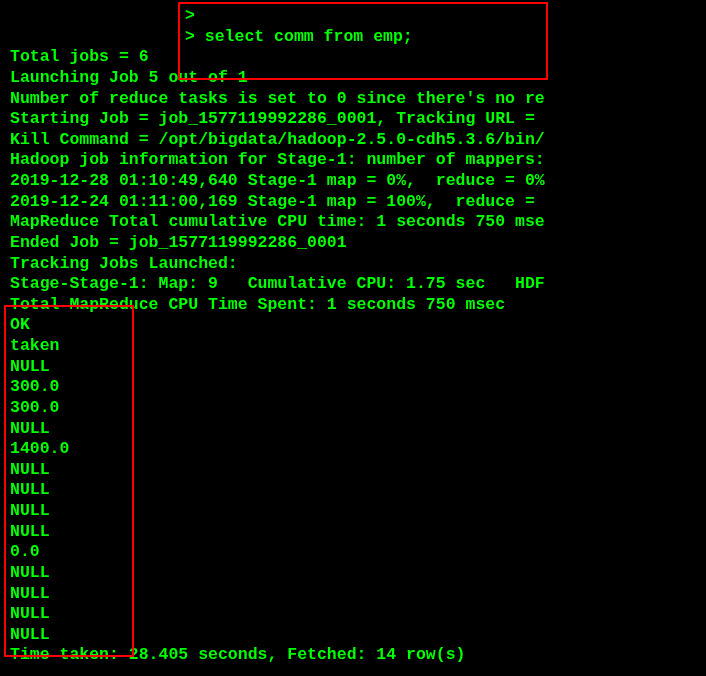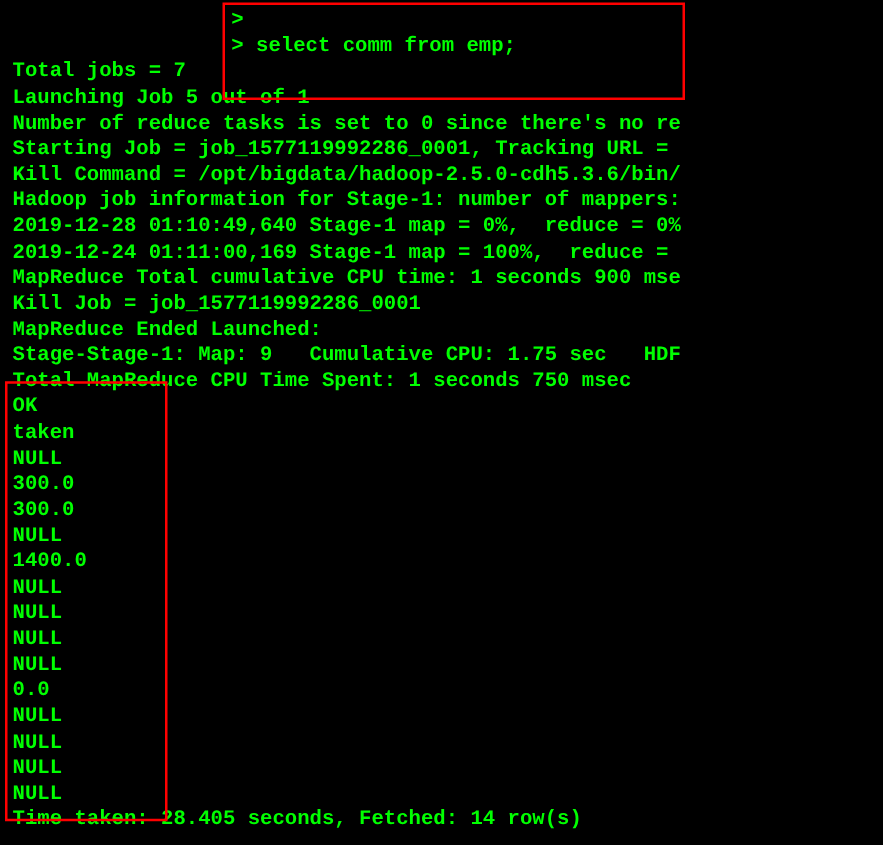--- a/index.html
+++ b/index.html
@@ -43,31 +43,31 @@
     }
     .indent {
       padding-left: 175px;
     }
   </style>
 </head>
 <body>
 
 <div class="line indent">&gt;</div>
 <div class="line indent">&gt; select comm from emp;</div>
-<div class="line">Total jobs = 7</div>
+<div class="line">Total jobs = 6</div>
 <div class="line">Launching Job 5 out of 1</div>
 <div class="line">Number of reduce tasks is set to 0 since there's no re</div>
 <div class="line">Starting Job = job_1577119992286_0001, Tracking URL = </div>
 <div class="line">Kill Command = /opt/bigdata/hadoop-2.5.0-cdh5.3.6/bin/</div>
 <div class="line">Hadoop job information for Stage-1: number of mappers:</div>
 <div class="line">2019-12-28 01:10:49,640 Stage-1 map = 0%,  reduce = 0%</div>
 <div class="line">2019-12-24 01:11:00,169 Stage-1 map = 100%,  reduce = </div>
-<div class="line">MapReduce Total cumulative CPU time: 1 seconds 900 mse</div>
-<div class="line">Kill Job = job_1577119992286_0001</div>
-<div class="line">MapReduce Ended Launched:</div>
+<div class="line">MapReduce Total cumulative CPU time: 1 seconds 750 mse</div>
+<div class="line">Ended Job = job_1577119992286_0001</div>
+<div class="line">Tracking Jobs Launched:</div>
 <div class="line">Stage-Stage-1: Map: 9   Cumulative CPU: 1.75 sec   HDF</div>
 <div class="line">Total MapReduce CPU Time Spent: 1 seconds 750 msec</div>
 <div class="line">OK</div>
 <div class="line">taken</div>
 <div class="line">NULL</div>
 <div class="line">300.0</div>
 <div class="line">300.0</div>
 <div class="line">NULL</div>
 <div class="line">1400.0</div>
 <div class="line">NULL</div>

